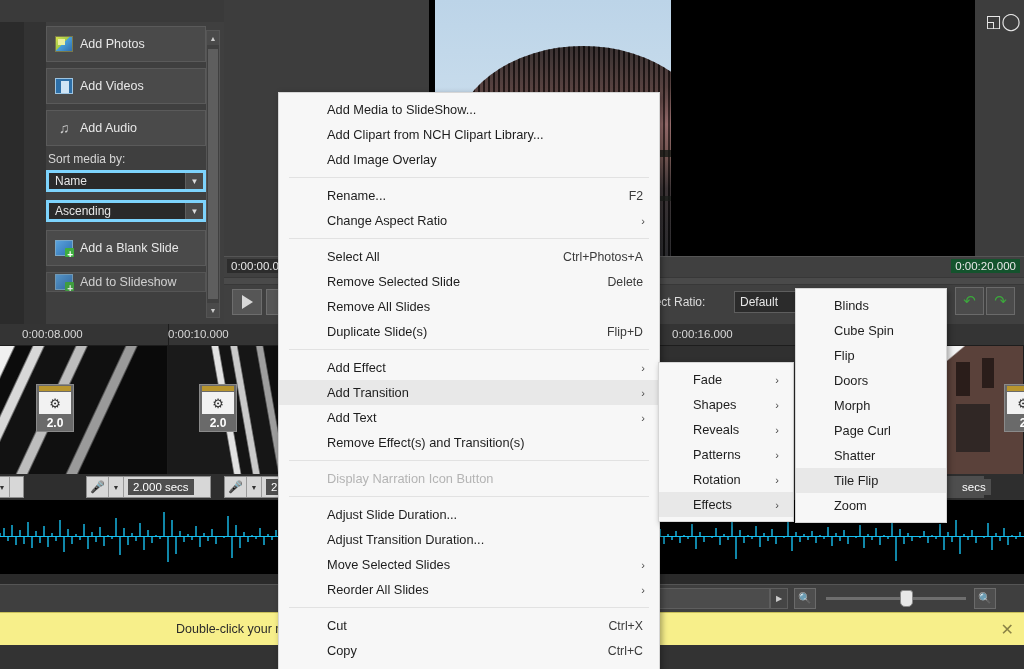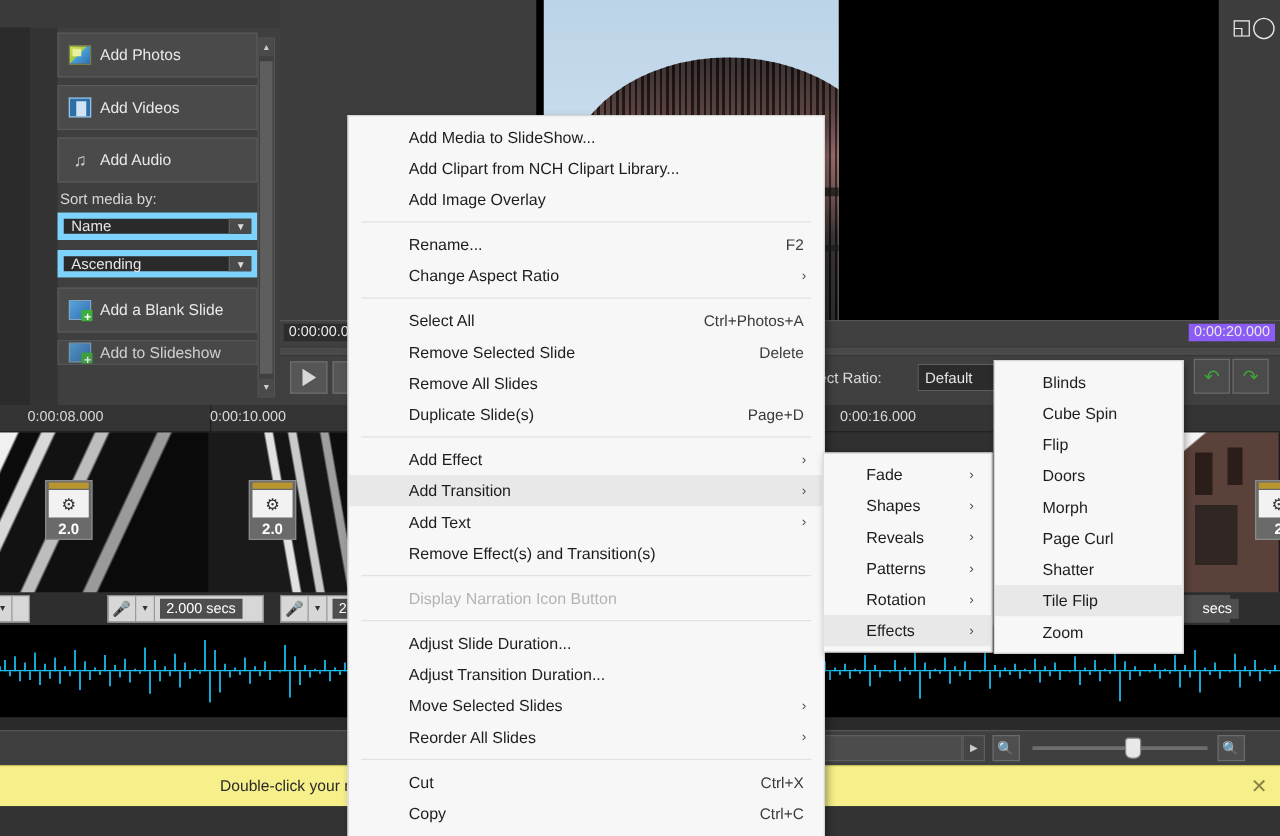--- a/index.html
+++ b/index.html
@@ -31,21 +31,21 @@
   .ico-videos { background:#2d6fa8; border:1px solid #9ec4e0; }
   .ico-videos:after { content:""; position:absolute; left:5px; top:2px; width:8px; height:12px; background:#cfe4f5; }
   .ico-audio { background:transparent; color:#cfcfcf; font-size:14px; display:flex; align-items:center; justify-content:center; }
   .ico-blank { background:linear-gradient(135deg,#5aa3dd 0%, #2f6fb0 100%); border:1px solid #7aa8c8; }
   .ico-blank:after { content:""; position:absolute; right:-2px; bottom:-2px; width:9px; height:9px;
      background:#3fae3f; border-radius:1px; }
   .ico-blank:before { content:"+"; position:absolute; right:-1px; bottom:-6px; color:#fff; font-size:10px; font-weight:bold; z-index:2; line-height:12px;}
 
   .sortlabel { color:#d6d6d6; font-size:12px; margin:6px 0 4px 2px; }
   .combo {
-    position:relative; height:22px; background:#2a2a2a; border:5px solid #7dd3fc;
+    position:relative; height:22px; background:#2a2a2a; border:3px solid #7dd3fc;
     display:flex; align-items:center; padding-left:6px; color:#e6e6e6; font-size:12px;
     margin-bottom:8px;
   }
   .combo .arrow {
     position:absolute; right:0; top:0; bottom:0; width:18px; background:#4a4a4a;
     border-left:1px solid #5e5e5e; display:flex; align-items:center; justify-content:center;
     color:#ddd; font-size:8px;
   }
   .media-btn.partial { height:20px; overflow:hidden; opacity:.85; }
 
@@ -75,21 +75,21 @@
   .bldg-band { position:absolute; left:18px; top:150px; width:260px; height:7px; background:rgba(20,25,20,.75); }
   .bldg-band2 { position:absolute; left:18px; top:196px; width:260px; height:5px; background:rgba(25,30,25,.7); }
   .expand-btn {
     position:absolute; right:10px; top:10px; width:22px; height:22px; color:#e9e9e9;
     display:flex; align-items:center; justify-content:center; font-size:17px; line-height:1;
   }
 
   
   .transport { position:absolute; left:224px; top:256px; width:800px; height:68px; background:#404040; border-top:1px solid #555; }
   .tc-left { position:absolute; left:3px; top:2px; background:#2c2c2c; color:#e8e8e8; font-size:11.5px; padding:1px 4px; }
-  .tc-right { position:absolute; right:4px; top:2px; background:#8b5cf6; color:#e8e8e8; font-size:11.5px; padding:1px 4px; }
+  .tc-right { position:absolute; right:4px; top:2px; background:#14532d; color:#e8e8e8; font-size:11.5px; padding:1px 4px; }
   .scrub-track { position:absolute; left:0; right:0; top:20px; height:8px; background:#4a4a4a; border-top:1px solid #383838; border-bottom:1px solid #383838;}
   .play-btn { position:absolute; left:8px; top:32px; width:30px; height:26px; background:#565656; border:1px solid #6d6d6d;
      display:flex; align-items:center; justify-content:center; }
   .play-btn .tri { width:0;height:0;border-left:11px solid #d8d8d8;border-top:7px solid transparent;border-bottom:7px solid transparent;}
   .stop-btn { position:absolute; left:42px; top:32px; width:26px; height:26px; background:#565656; border:1px solid #6d6d6d;}
   .aspect-label { position:absolute; left:410px; top:38px; color:#ddd; font-size:12px;}
   .aspect-combo { position:absolute; left:510px; top:34px; width:62px; height:22px; background:#2b2b2b; border:1px solid #5e5e5e;
      color:#e6e6e6; font-size:12px; display:flex; align-items:center; padding-left:5px;}
   .gray-btn-a { position:absolute; left:585px; top:32px; width:60px; height:22px; background:#4e4e4e; border:1px solid #666;}
   .gray-btn-b { position:absolute; left:647px; top:32px; width:40px; height:22px; background:#4e4e4e; border:1px solid #666;}
@@ -360,21 +360,21 @@
       </div>
       <div class="mi">
         <span>Remove Selected Slide</span>
         <span class="sc">Delete</span>
       </div>
       <div class="mi">
         <span>Remove All Slides</span>
       </div>
       <div class="mi">
         <span>Duplicate Slide(s)</span>
-        <span class="sc">Page+D</span>
+        <span class="sc">Flip+D</span>
       </div>
       <div class="msep"></div>
       <div class="mi">
         <span>Add Effect</span>
         <span class="chev">›</span>
       </div>
       <div class="mi hl">
         <span>Add Transition</span>
         <span class="chev">›</span>
       </div>

